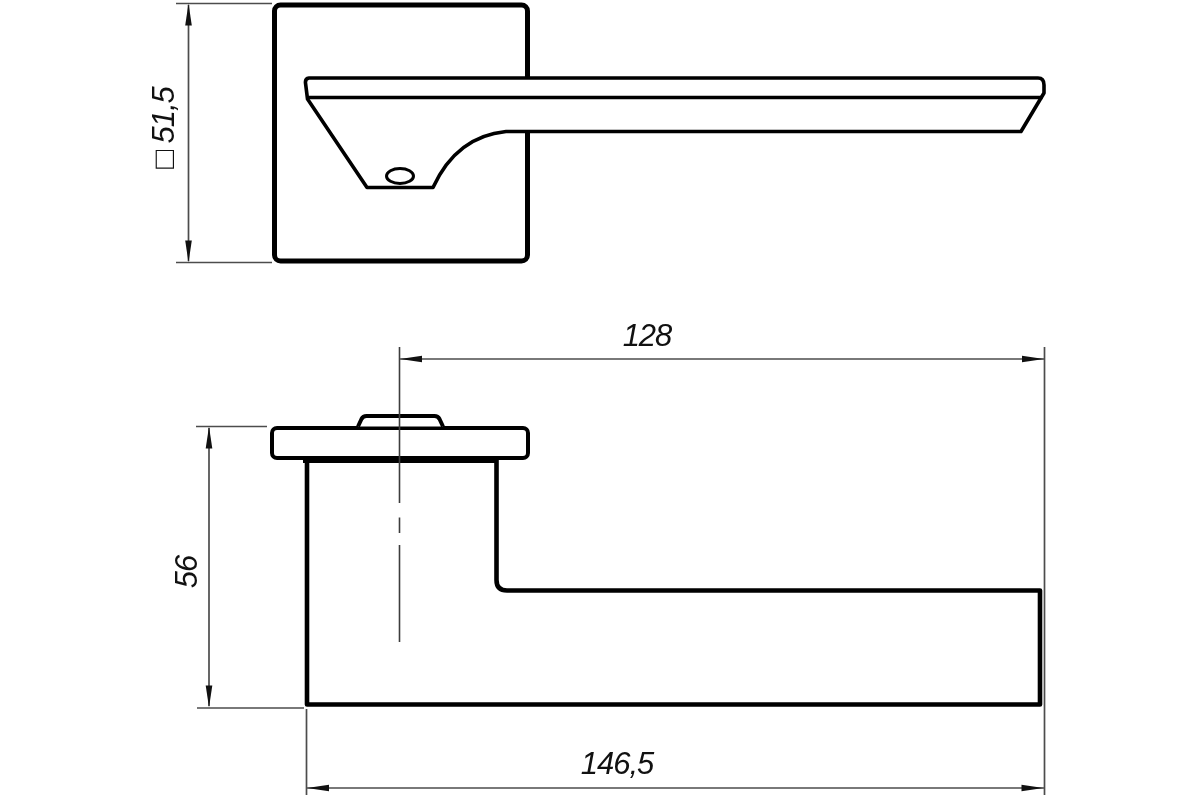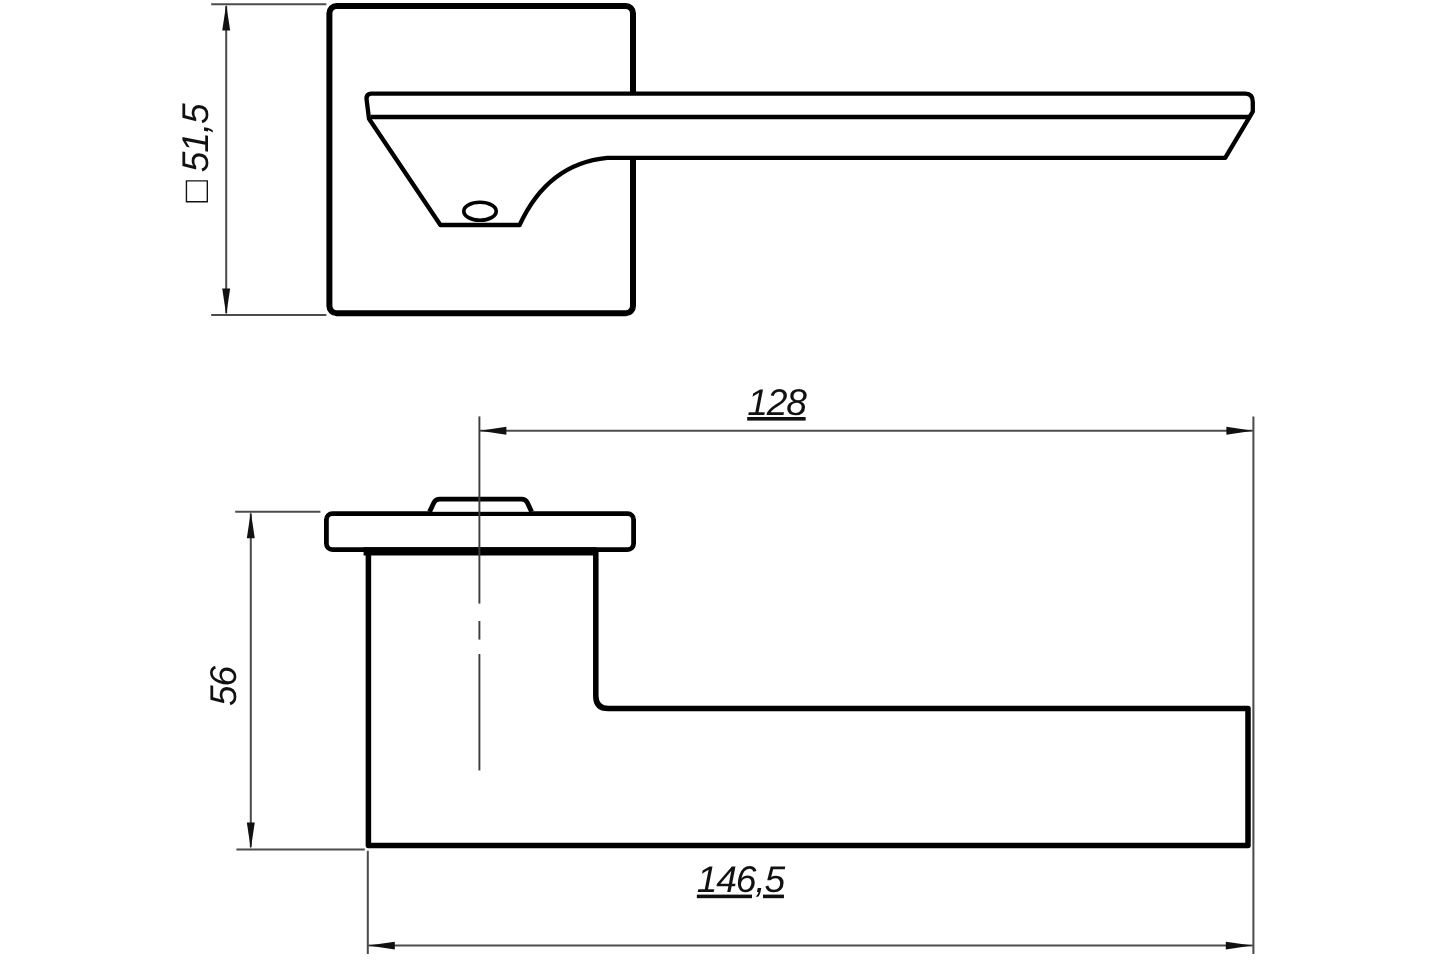--- a/index.html
+++ b/index.html
@@ -109,17 +109,17 @@
         <polygon points="307,788 329,784.7 329,791.3" fill="#111111" stroke="none"></polygon>
         <polygon points="1043.5,788 1021.5,784.7 1021.5,791.3" fill="#111111" stroke="none"></polygon>
       </g>
     </g>
   </svg>
 
   <div class="dim-label vertical" style="left:163px; top:128px;">□ 51,5</div>
 
   <div class="dim-label vertical" style="left:186px; top:572px;">56</div>
 
-  <div class="dim-label" style="left:647px; top:335px;text-decoration:underline;">128</div>
+  <div class="dim-label" style="left:647px; top:335px;">128</div>
 
-  <div class="dim-label" style="left:617px; top:733px;text-decoration:underline;">146,5</div>
+  <div class="dim-label" style="left:617px; top:763px;">146,5</div>
 
 </div>
 
 </body></html>

